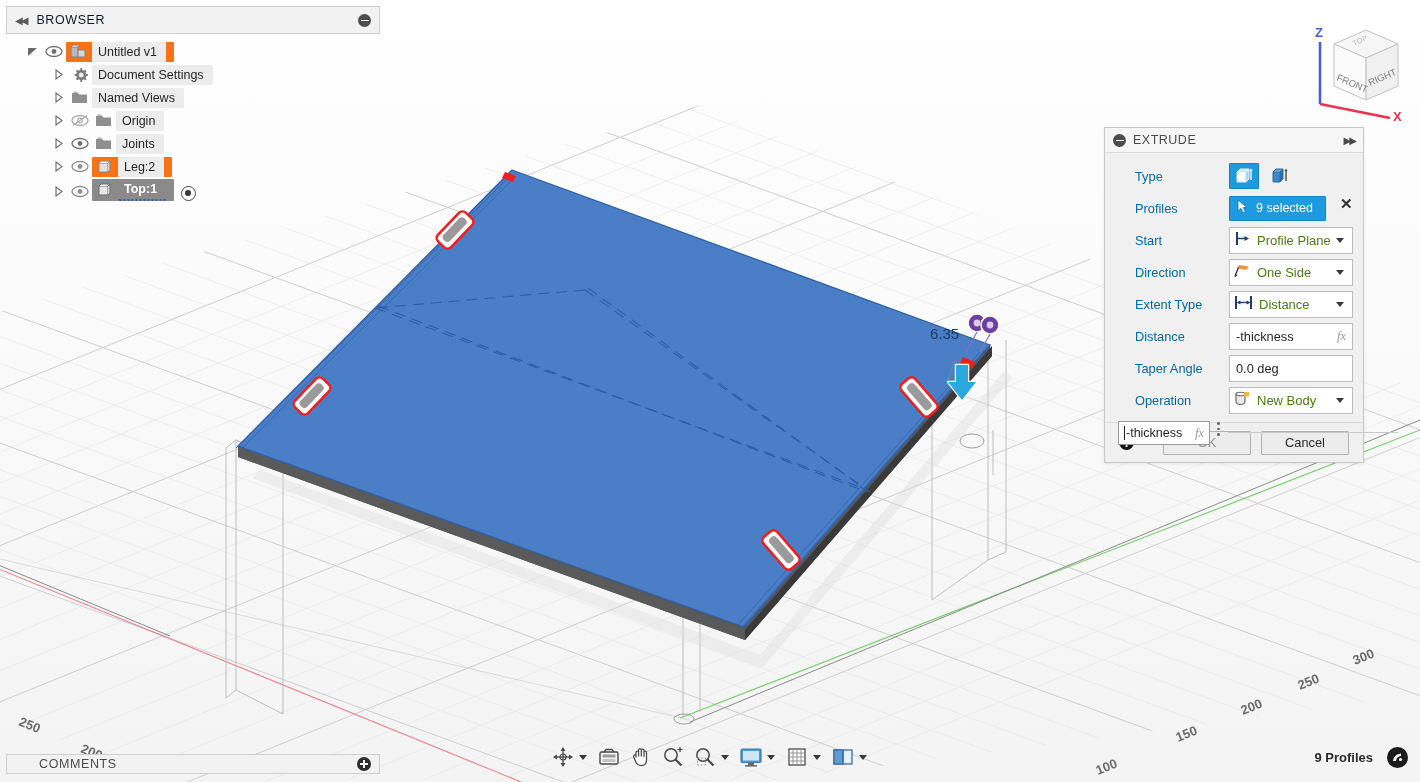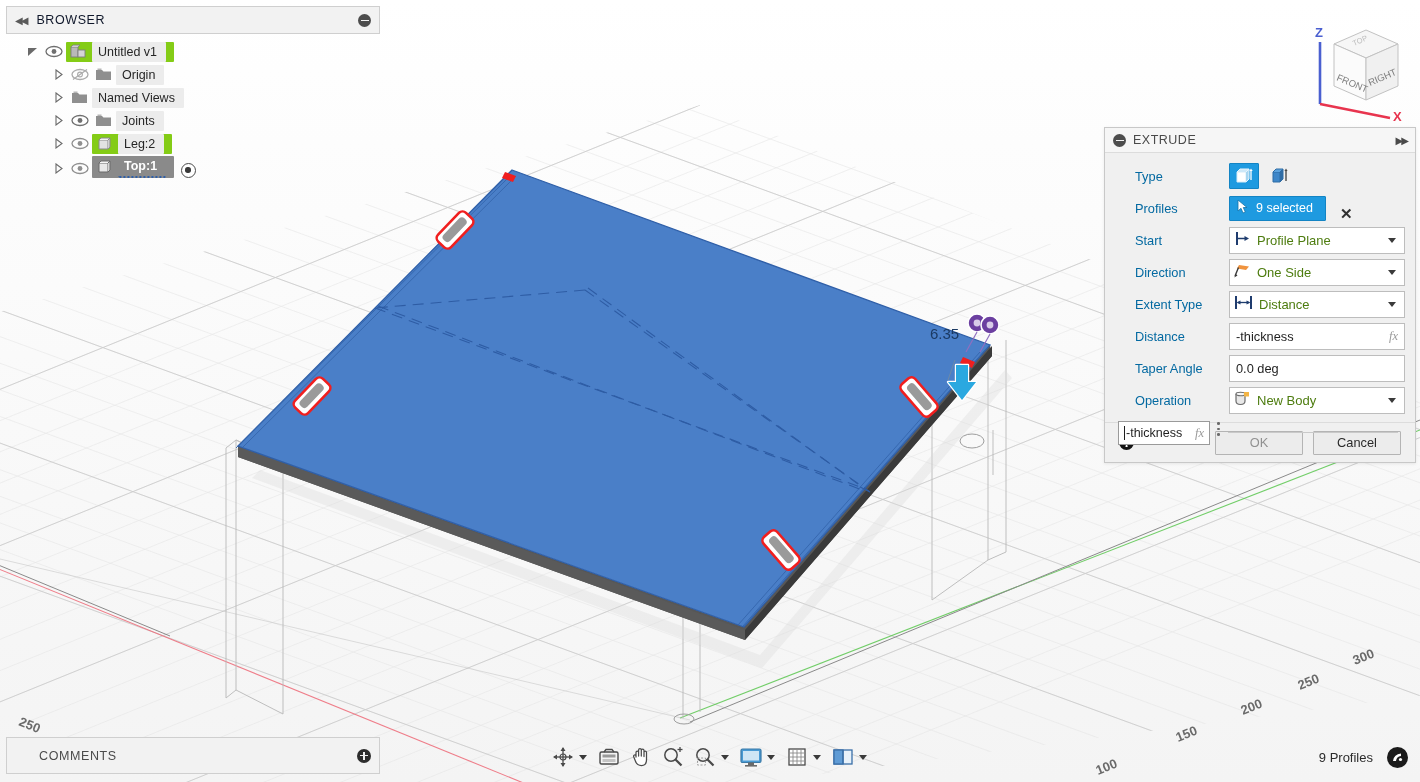--- a/index.html
+++ b/index.html
@@ -50,81 +50,81 @@
   .expander svg { display: block; }
   .eye { width: 24px; height: 20px; }
   .node-icon { width: 24px; height: 20px; }
   .node-label {
     background: #ececec; color: #262626;
     padding: 2px 9px 2px 6px; border-radius: 1px;
     line-height: 16px; font-size: 12.5px; white-space: nowrap;
   }
   .node-chip {
     display: inline-flex; align-items: center;
-    background: #84cc16; border-radius: 1px; padding-right: 8px;
+    background: #f97316; border-radius: 1px; padding-right: 8px;
   }
   .node-chip .node-icon { margin-right: 2px; }
   .selected .node-label {
     background: #8a8a8a; color: #ffffff; font-weight: bold;
     border-bottom: 2px dotted #2f5fa8;
   }
   .selected .node-chip { background: #8a8a8a; }
   .activate-dot {
     width: 15px; height: 15px; border: 1.6px solid #4a4a4a;
     border-radius: 50%; margin-left: 7px; position: relative;
     background: #fff;
   }
   .activate-dot::after {
     content: ""; position: absolute; left: 3.2px; top: 3.2px;
     width: 5.4px; height: 5.4px; border-radius: 50%; background: #3a3a3a;
   }
 
   
   #comments-bar {
-    position: absolute; left: 6px; bottom: 8px; width: 374px; height: 37px;
+    position: absolute; left: 6px; bottom: 8px; width: 374px; height: 20px;
     background: #f2f2f2; border: 1px solid #cfcfcf;
     display: flex; align-items: center; padding: 0 8px;
     z-index: 40;
   }
   #comments-bar .title {
     flex: 1; padding-left: 24px; color: #4b4b4b;
     font-size: 12.5px; letter-spacing: .6px;
   }
   .plus-circle {
     width: 14px; height: 14px; border-radius: 50%;
     background: #2d2d2d; position: relative;
   }
   .plus-circle::before, .plus-circle::after {
     content: ""; position: absolute; background: #f2f2f2;
   }
   .plus-circle::before { left: 3px; top: 6.3px; width: 8px; height: 1.6px; }
   .plus-circle::after { left: 6.2px; top: 3px; width: 1.6px; height: 8px; }
 
   
   #extrude-dialog {
-    position: absolute; left: 1104px; top: 127px; width: 312px;
+    position: absolute; left: 1104px; top: 127px; width: 260px;
     background: #f0f0f0; border: 1px solid #c8c8c8;
     z-index: 50; font-size: 12.5px;
     box-shadow: 0 1px 3px rgba(0,0,0,.08);
   }
   .dlg-header {
     height: 25px; background: #f6f6f6; border-bottom: 1px solid #dcdcdc;
     display: flex; align-items: center; padding: 0 8px; gap: 7px;
   }
   .dlg-header .dtitle { flex: 1; color: #4a4a4a; font-size: 12.5px; letter-spacing: .5px; }
   .dbl-arrow { color: #4a4a4a; font-size: 10px; letter-spacing: -2px; }
 
   .dlg-body { padding: 7px 10px 6px 10px; }
   .row {
     display: flex; align-items: center; height: 32px; gap: 0;
   }
   .row > .lbl {
     width: 94px; color: #0369a1; font-size: 12.8px; flex: none; margin-left: 20px;
   }
-  .ctl { flex: 1; display: flex; align-items: flex-end; }
+  .ctl { flex: 1; display: flex; align-items: flex-start; }
 
   .type-btn {
     width: 30px; height: 26px; border: 1px solid transparent;
     display: flex; align-items: center; justify-content: center;
     margin-right: 6px; border-radius: 1px;
   }
   .type-btn.active { background: #1e9ae0; border-color: #1384c4; }
 
   .sel-chip {
     background: #1e9ae0; color: #fff; height: 25px;
@@ -215,21 +215,21 @@
     width: 0; height: 0; border-left: 4px solid transparent;
     border-right: 4px solid transparent; border-top: 5px solid #3a3a3a;
     margin: 0 5px 0 1px;
   }
 
   
   #status-right {
     position: absolute; right: 12px; bottom: 14px;
     display: flex; align-items: center; gap: 14px; z-index: 45;
   }
-  #status-right .txt { font-size: 13px; font-weight: normal; color: #2b2b2b; }
+  #status-right .txt { font-size: 13px; font-weight: bold; color: #2b2b2b; }
   .circ-logo {
     width: 21px; height: 21px; border-radius: 50%; background: #1b1b1b;
     display: flex; align-items: center; justify-content: center;
   }
 
   
   #viewcube { position: absolute; right: 6px; top: 8px; z-index: 42; }
 
   
   .dim-text {
@@ -491,20 +491,49 @@
             <svg width="17" height="15" viewBox="0 0 17 15">
               <rect x="1" y="3" width="7" height="10" fill="#b9b9b9" stroke="#7d7d7d" stroke-width="0.9"></rect>
               <rect x="8" y="6" width="7" height="7" fill="#d5d5d5" stroke="#7d7d7d" stroke-width="0.9"></rect>
               <path d="M1 3 L3 1 L10 1 L8 3" fill="#cfcfcf" stroke="#7d7d7d" stroke-width="0.8"></path>
             </svg>
           </span>
           <span class="node-label">Untitled v1</span>
         </span>
       </div>
 
+      <div class="tree-row" style="padding-left:42px;">
+        <span class="tw expander">
+          <svg width="11" height="11" viewBox="0 0 11 11">
+              <polygon points="3,1 9,5.5 3,10" fill="none" stroke="#6a6a6a" stroke-width="1.1"></polygon>
+            </svg>
+        </span>
+        <span class="tw node-icon">
+          <svg width="17" height="17" viewBox="0 0 17 17">
+            <path d="M8.5 2 L10 2 L10.3 4 L11.8 4.8 L13.4 3.8 L14.5 4.9 L13.5 6.5 L14.3 8 L16 8.3 L16 9.8 L14.3 10.1 L13.5 11.6 L14.5 13.2 L13.4 14.3 L11.8 13.3 L10.3 14.1 L10 16 L8.5 16 L8.2 14.1 L6.7 13.3 L5.1 14.3 L4 13.2 L5 11.6 L4.2 10.1 L2.5 9.8 L2.5 8.3 L4.2 8 L5 6.5 L4 4.9 L5.1 3.8 L6.7 4.8 L8.2 4 Z" fill="#777777"></path>
+            <circle cx="9.2" cy="9" r="2.5" fill="#ececec"></circle>
+          </svg>
+        </span>
+        <span class="node-label">Document Settings</span>
+      </div>
+
+      <div class="tree-row" style="padding-left:42px;">
+        <span class="tw expander">
+          <svg width="11" height="11" viewBox="0 0 11 11">
+              <polygon points="3,1 9,5.5 3,10" fill="none" stroke="#6a6a6a" stroke-width="1.1"></polygon>
+            </svg>
+        </span>
+        <span class="tw node-icon">
+          <svg width="18" height="15" viewBox="0 0 18 15">
+            <path d="M1 3 L7 3 L8.5 4.5 L16 4.5 L16 13 L1 13 Z" fill="#8f8f8f"></path>
+            <rect x="2.5" y="1.5" width="4" height="1.5" fill="#b5b5b5"></rect>
+          </svg>
+        </span>
+        <span class="node-label">Named Views</span>
+      </div>
 
       <div class="tree-row" style="padding-left:42px;">
         <span class="tw expander">
           <svg width="11" height="11" viewBox="0 0 11 11">
               <polygon points="3,1 9,5.5 3,10" fill="none" stroke="#6a6a6a" stroke-width="1.1"></polygon>
             </svg>
         </span>
         <span class="tw eye">
           <svg width="18" height="13" viewBox="0 0 18 13">
             <ellipse cx="9" cy="6.5" rx="8" ry="5" fill="none" stroke="#acacac" stroke-width="1.3"></ellipse>
@@ -512,35 +541,20 @@
             <line x1="2" y1="11.5" x2="16" y2="1.5" stroke="#acacac" stroke-width="1.3"></line>
           </svg>
         </span>
         <span class="tw node-icon">
           <svg width="18" height="15" viewBox="0 0 18 15">
             <path d="M1 3 L7 3 L8.5 4.5 L16 4.5 L16 13 L1 13 Z" fill="#8f8f8f"></path>
             <rect x="2.5" y="1.5" width="4" height="1.5" fill="#b5b5b5"></rect>
           </svg>
         </span>
         <span class="node-label">Origin</span>
-      </div>
-
-      <div class="tree-row" style="padding-left:42px;">
-        <span class="tw expander">
-          <svg width="11" height="11" viewBox="0 0 11 11">
-              <polygon points="3,1 9,5.5 3,10" fill="none" stroke="#6a6a6a" stroke-width="1.1"></polygon>
-            </svg>
-        </span>
-        <span class="tw node-icon">
-          <svg width="18" height="15" viewBox="0 0 18 15">
-            <path d="M1 3 L7 3 L8.5 4.5 L16 4.5 L16 13 L1 13 Z" fill="#8f8f8f"></path>
-            <rect x="2.5" y="1.5" width="4" height="1.5" fill="#b5b5b5"></rect>
-          </svg>
-        </span>
-        <span class="node-label">Named Views</span>
       </div>
 
       <div class="tree-row" style="padding-left:42px;">
         <span class="tw expander">
           <svg width="11" height="11" viewBox="0 0 11 11">
               <polygon points="3,1 9,5.5 3,10" fill="none" stroke="#6a6a6a" stroke-width="1.1"></polygon>
             </svg>
         </span>
         <span class="tw eye">
           <svg width="18" height="13" viewBox="0 0 18 13">

